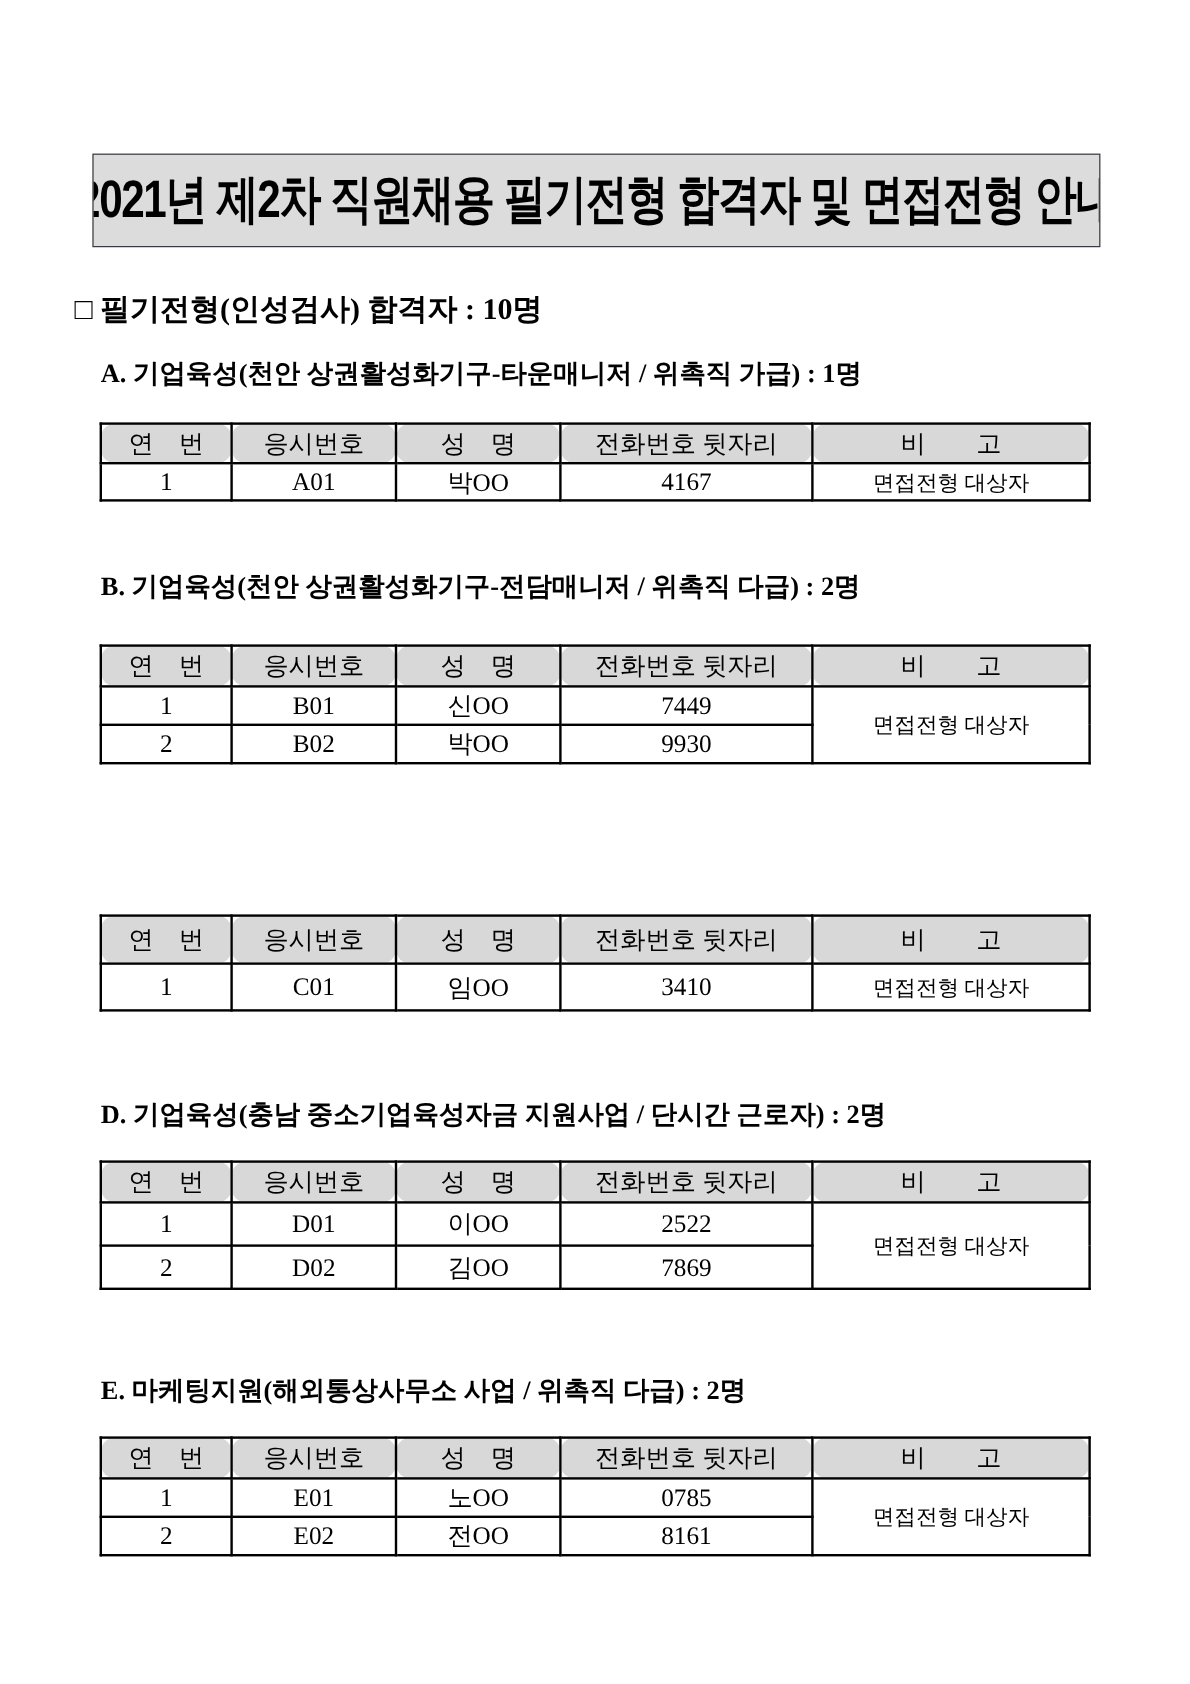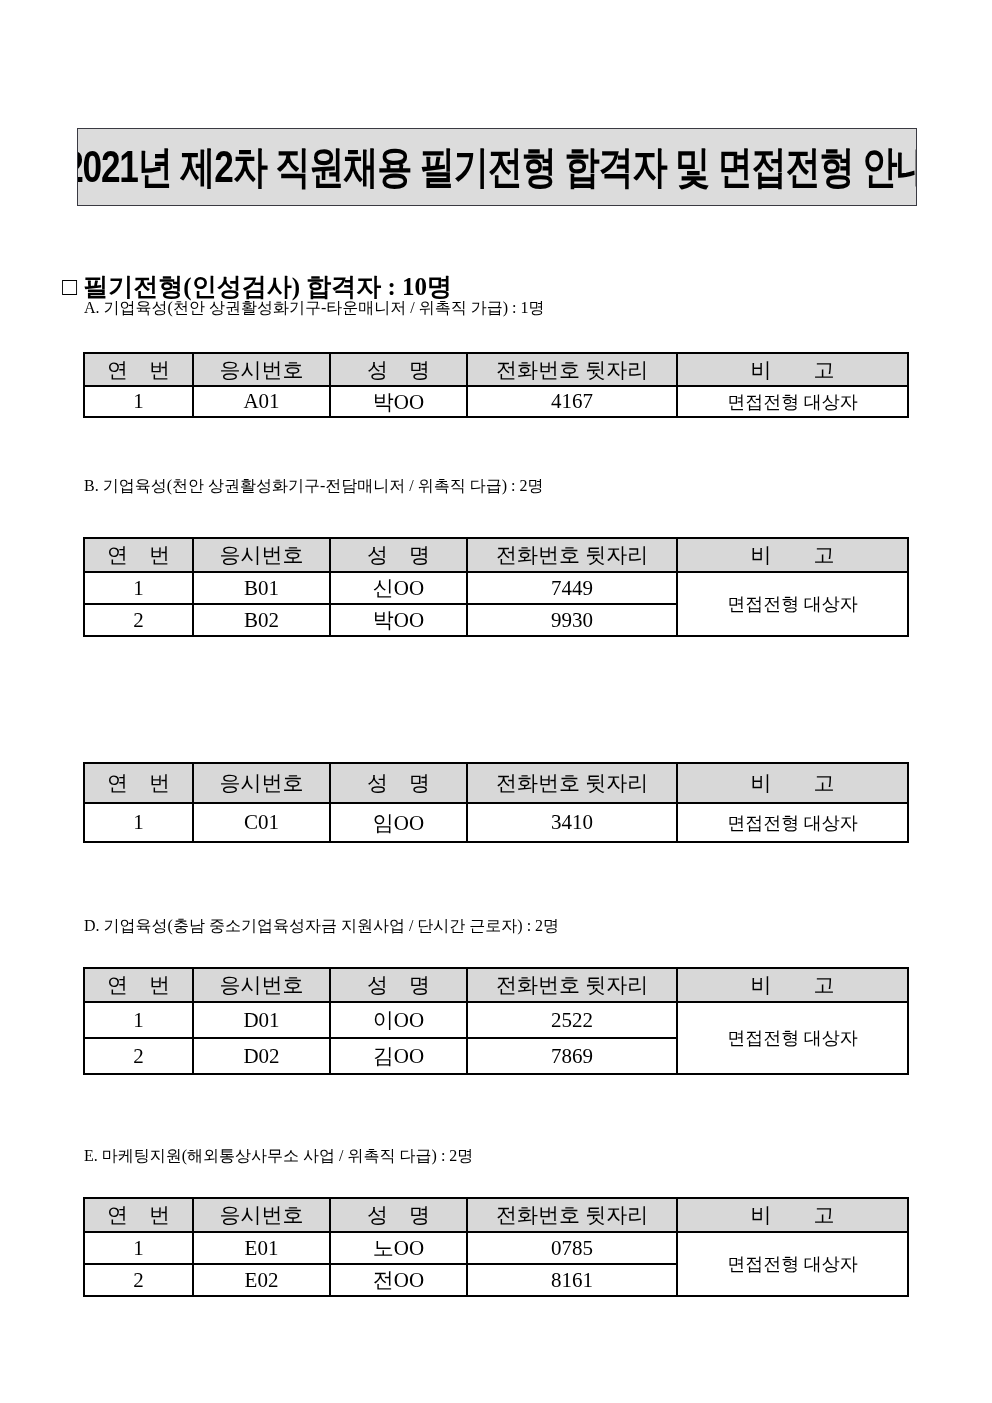--- a/index.html
+++ b/index.html
@@ -14,37 +14,37 @@
     display:flex;align-items:center;justify-content:center;overflow:hidden;
   }
   .title-text{
     font-family:"Liberation Sans","DejaVu Sans",sans-serif;
     font-weight:bold;font-size:44px;line-height:1;
     white-space:nowrap;letter-spacing:-1.5px;
     transform:scaleX(0.80);transform-origin:center center;
   }
   .main-heading{
     position:absolute;left:62px;top:244px;
-    font-size:25px;font-weight:bold;white-space:pre;line-height:1.2;margin-top:28px;
+    font-size:25px;font-weight:bold;white-space:pre;line-height:1.2;
   }
   .section-heading{
     position:absolute;left:84px;
-    font-size:16px;font-weight:normal;white-space:pre;line-height:1.2;
+    font-size:22px;font-weight:bold;white-space:pre;line-height:1.2;
   }
   table.roster{
     position:absolute;left:83px;width:824px;
     border-collapse:collapse;table-layout:fixed;
     font-size:21px;text-align:center;
   }
   table.roster th,table.roster td{
     border:2px solid #000;padding:0;margin:0;
     font-weight:normal;white-space:pre;vertical-align:middle;
     overflow:hidden;
   }
-  table.roster thead th{background:#d8d8d8;}
+  table.roster thead th{background:#d8d8d8;border-radius:12px;}
   col.c-seq{width:109px;} col.c-num{width:137px;} col.c-name{width:137px;}
   col.c-phone{width:210px;} col.c-note{width:231px;}
   td.note-cell{font-size:18px;}
   
   .t-a thead th{height:31px;} .t-a tbody td{height:29px;}
   .t-b thead th{height:32px;} .t-b tbody td{height:30px;}
   .t-c thead th{height:38px;} .t-c tbody td{height:37px;}
   .t-d thead th{height:32px;} .t-d tbody td{height:34px;}
   .t-e thead th{height:32px;} .t-e tbody td{height:30px;}
 </style>

